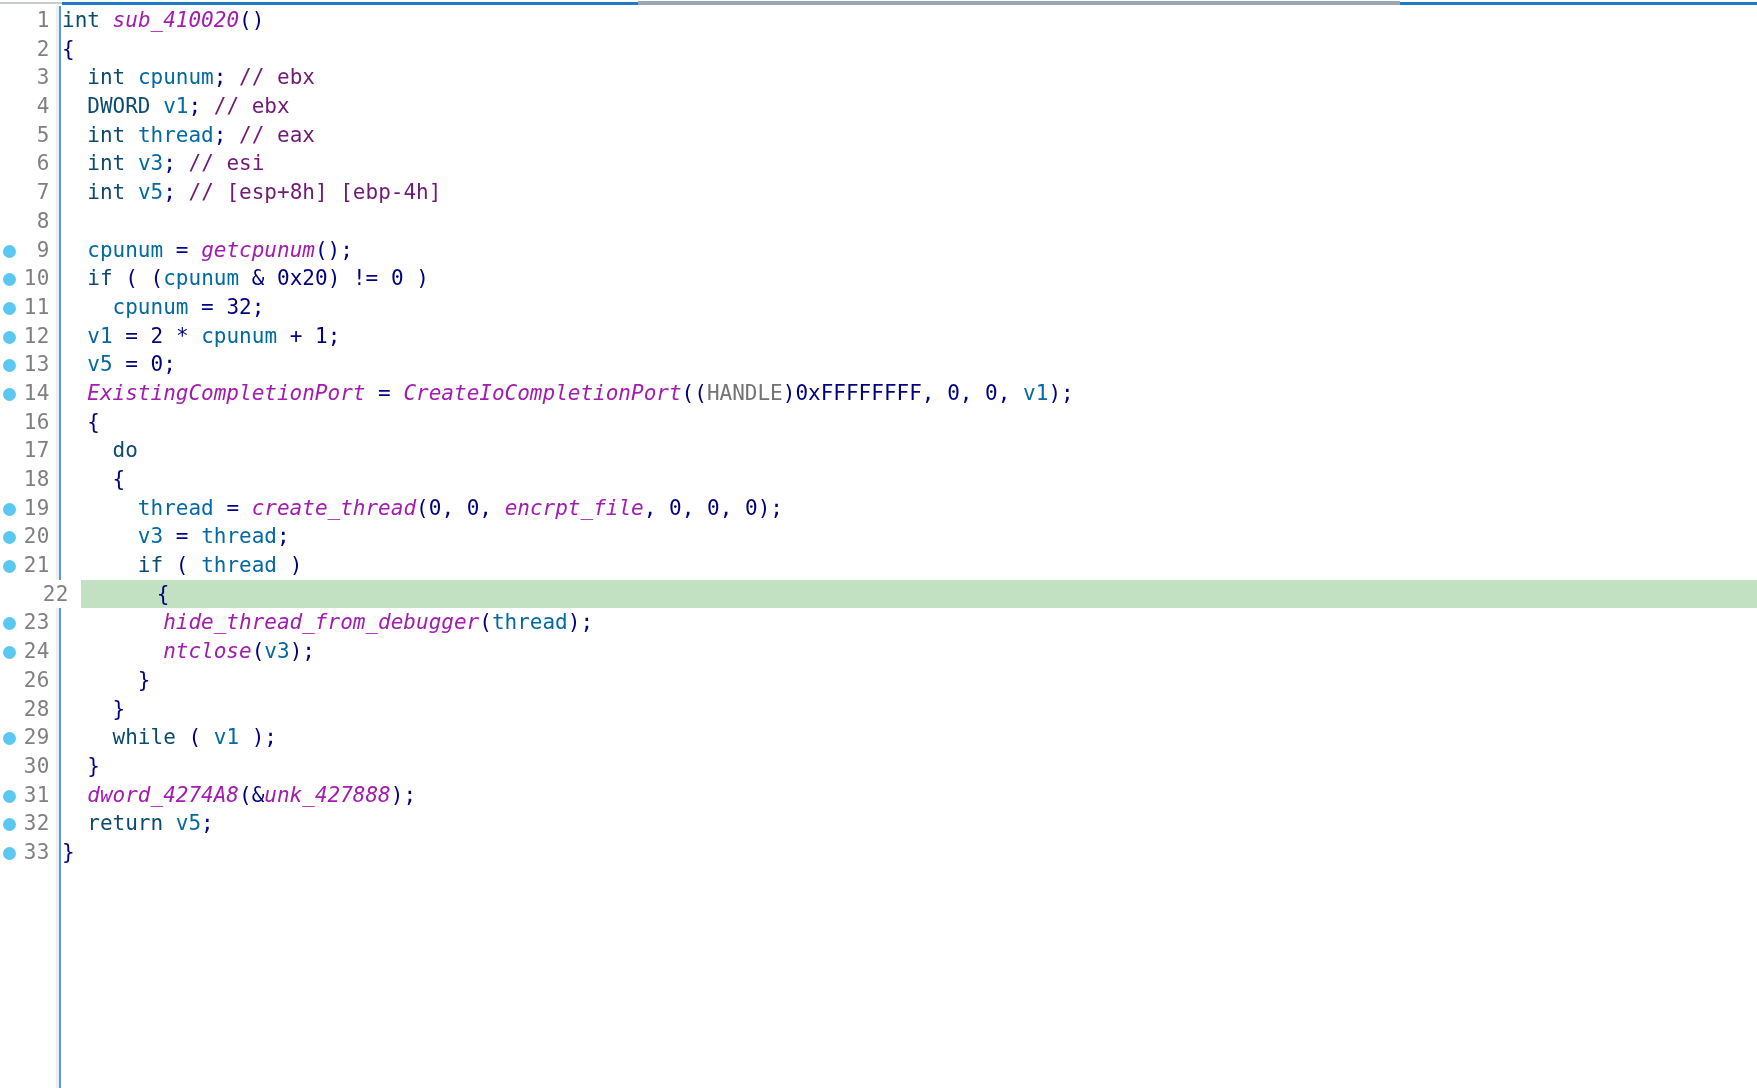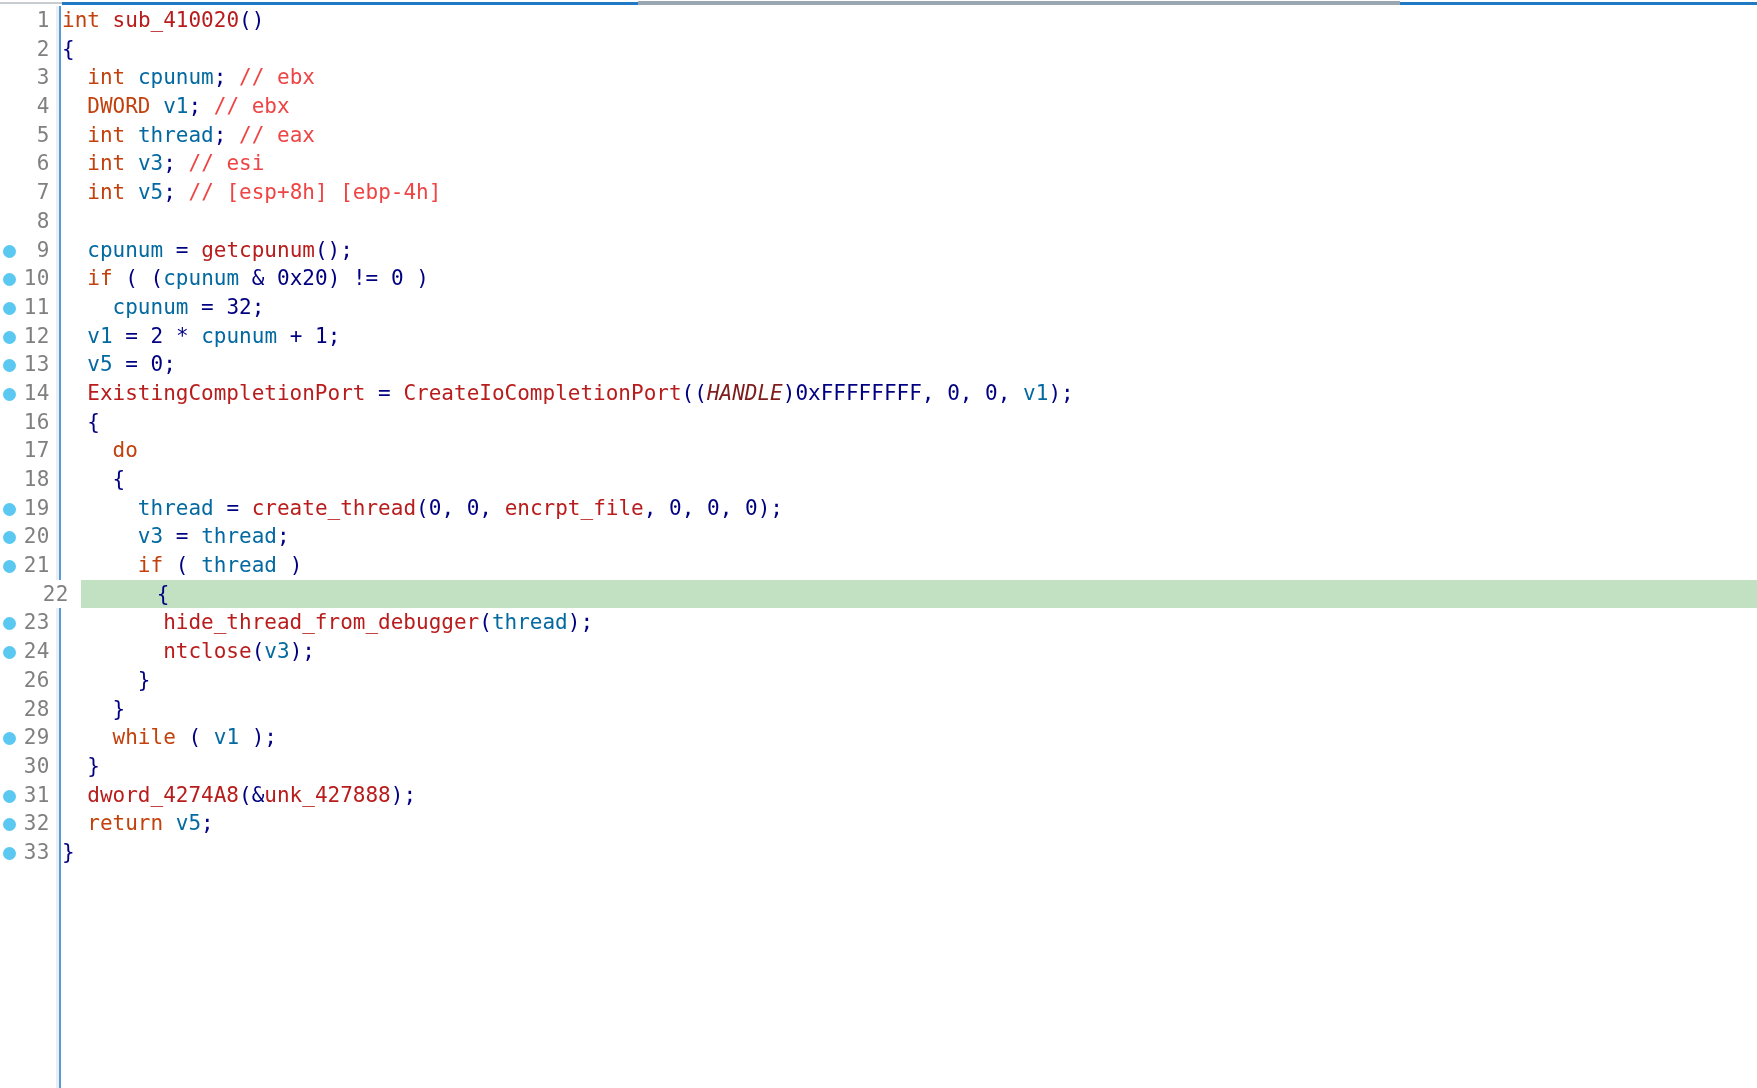--- a/index.html
+++ b/index.html
@@ -109,26 +109,26 @@
 
   .line-body {
     position: absolute;
     left: 62px; top: 0;
     right: 0;
     height: 28.7px;
     padding-left: 0;
   }
 
   
-  .kw   { color: #c2410c; }            
-  .fn   { color: #b91c1c; font-weight: 500; }  
+  .kw   { color: #0c4a6e; }            
+  .fn   { color: #a21caf; font-weight: 500; font-style: italic; }  
   .var  { color: #0369a1; }            
   .num  { color: #000080; }            
-  .cmt  { color: #ef4444; text-align: right; }            
-  .typ  { color: #7f1d1d; font-style: italic; }            
+  .cmt  { color: #701a75; text-align: right; }            
+  .typ  { color: #737373; }            
   .pl   { color: #000080; }            
 </style>
 </head>
 <body>
 
 <div id="top-edge">
   <div class="seg-left"></div>
   <div class="seg-thumb"></div>
   <div class="seg-track"></div>
   <div class="seg-right"></div>

